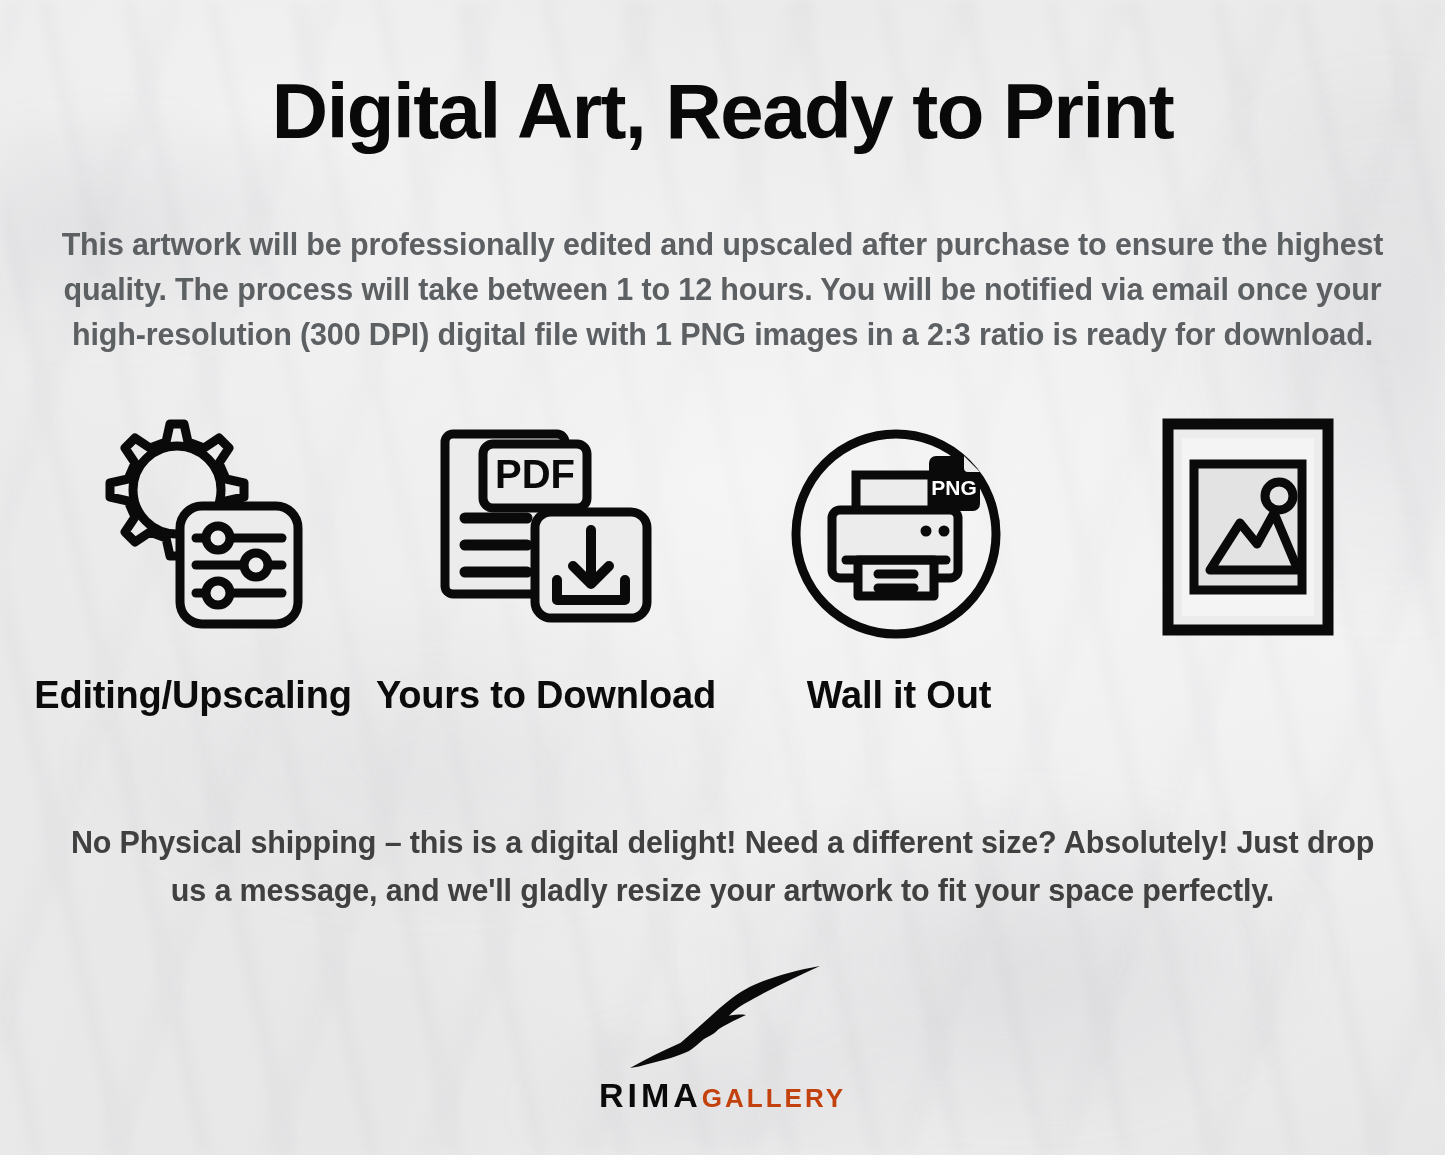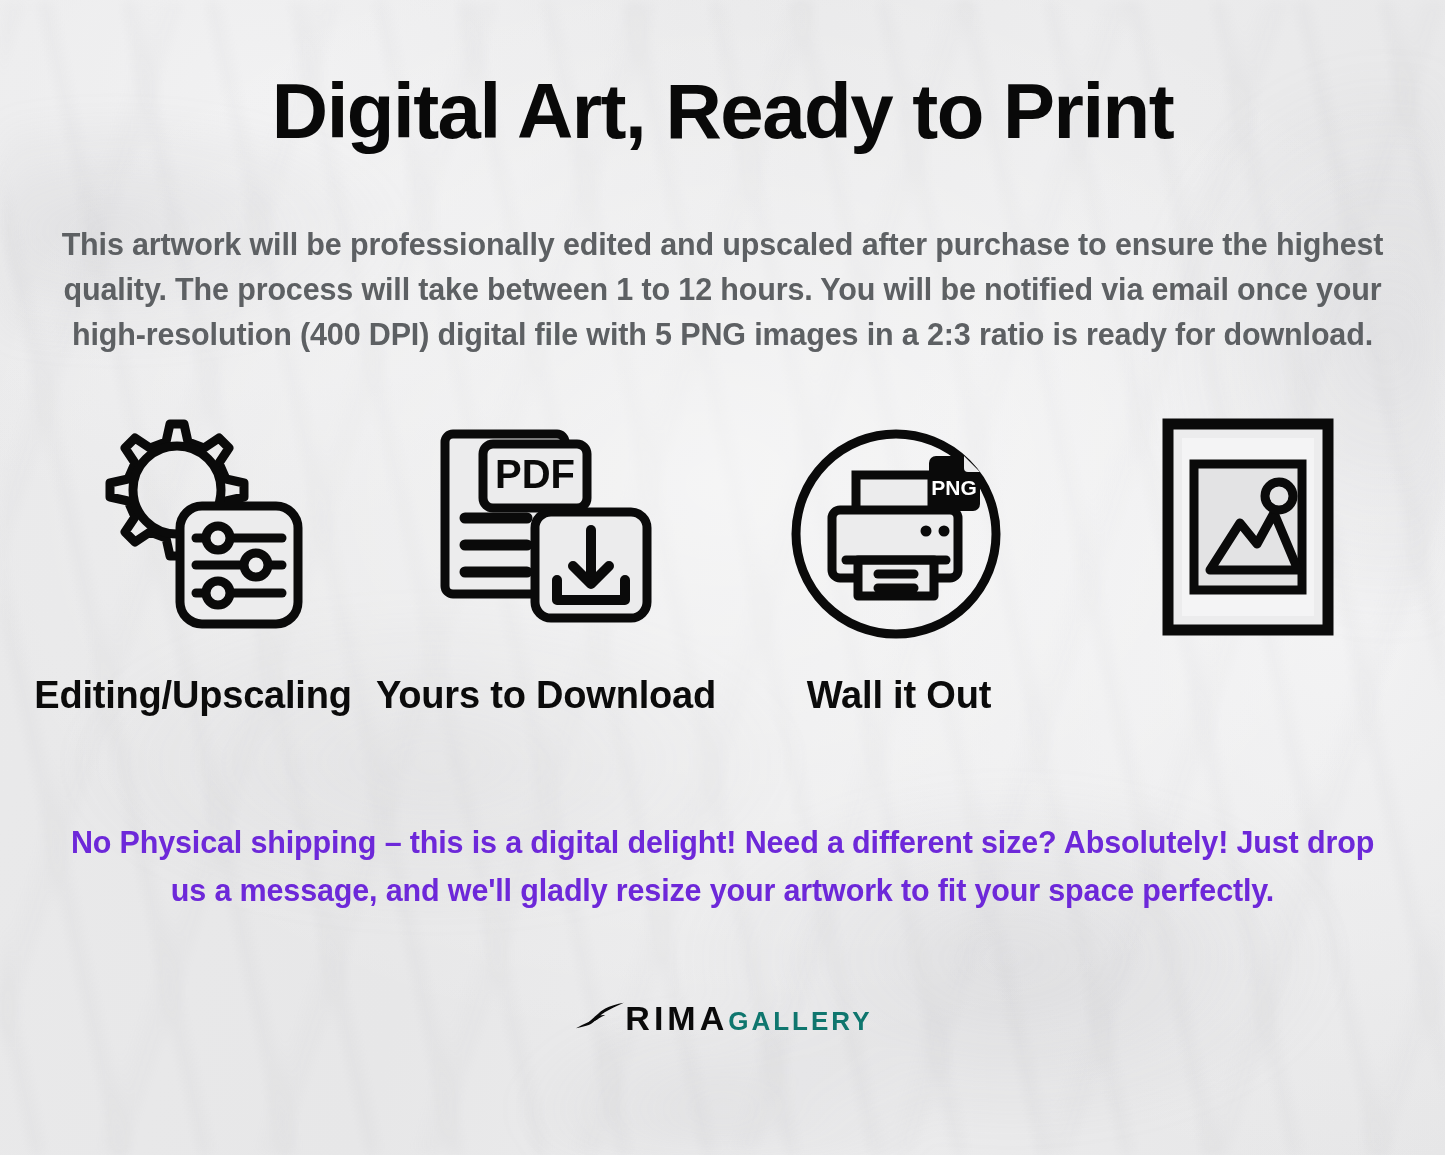--- a/index.html
+++ b/index.html
@@ -107,21 +107,21 @@
   .outro {
     position: absolute;
     top: 818px;
     left: 50%;
     transform: translateX(-50%);
     width: 1345px;
     text-align: center;
     font-size: 30.5px;
     line-height: 48px;
     font-weight: 700;
-    color: #6d28d9;
+    color: #404040;
     letter-spacing: -0.15px;
   }
 
   .features {
     position: absolute;
     top: 418px;
     left: 0;
     width: 1445px;
     display: flex;
     flex-direction: row;
@@ -152,59 +152,60 @@
   }
 
   
   .logo {
     position: absolute;
     left: 50%;
     transform: translateX(-50%);
     top: 960px;
     width: 300px;
     display: flex;
+    flex-direction: column;
     align-items: center;
   }
   .logo-mark { display:block; }
   .logo-word {
     margin-top: 6px;
     display: flex;
     align-items: baseline;
     justify-content: center;
   }
   .logo-rima {
     font-size: 34px;
     font-weight: 700;
     letter-spacing: 4px;
     color: #0a0a0a;
     font-family: "Liberation Sans", sans-serif;
   }
   .logo-gallery {
     font-size: 26px;
     font-weight: 700;
     letter-spacing: 3px;
-    color: #0f766e;
+    color: #c2410c;
     font-family: "Liberation Sans", sans-serif;
   }
 </style>
 </head>
 <body>
 
 <div id="page">
 
   <div class="bg-layer bg-base"></div>
   <div class="bg-layer bg-streaks"></div>
   <div class="bg-layer bg-blobs"></div>
   <div class="bg-layer bg-vignette"></div>
 
   <div class="content">
 
     <div class="title">Digital Art, Ready to Print</div>
 
-    <div class="intro">This artwork will be professionally edited and upscaled after purchase to ensure the highest quality. The process will take between 1 to 12 hours. You will be notified via email once your high-resolution (400 DPI) digital file with 5 PNG images in a 2:3 ratio is ready for download.</div>
+    <div class="intro">This artwork will be professionally edited and upscaled after purchase to ensure the highest quality. The process will take between 1 to 12 hours. You will be notified via email once your high-resolution (300 DPI) digital file with 1 PNG images in a 2:3 ratio is ready for download.</div>
 
     <div class="features">
 
       <div class="feature">
         <div class="icon-wrap">
           <svg width="230" height="215" viewBox="0 0 230 215" fill="none" aria-hidden="true">
             <g stroke="#0a0a0a" stroke-width="9" stroke-linejoin="round" stroke-linecap="round" fill="none">
               <path d="M92 6 L106 6 L110 24 L126 30 L141 20 L151 30 L141 45 L148 61 L166 65 L166 79 L148 83 L141 99 L151 114 L141 124 L126 114 L110 120 L106 138 L92 138 L88 120 L72 114 L57 124 L47 114 L57 99 L50 83 L32 79 L32 65 L50 61 L57 45 L47 30 L57 20 L72 30 L88 24 Z"></path>
               <circle cx="99" cy="72" r="44"></circle>
             </g>

